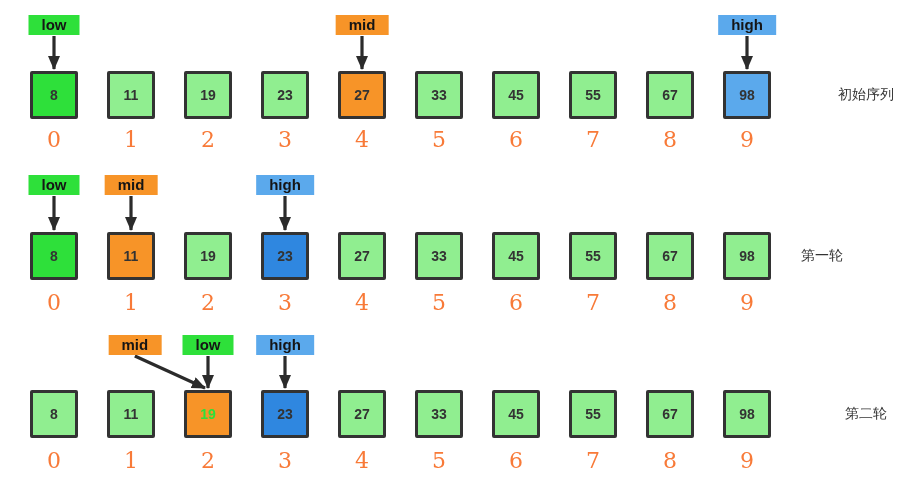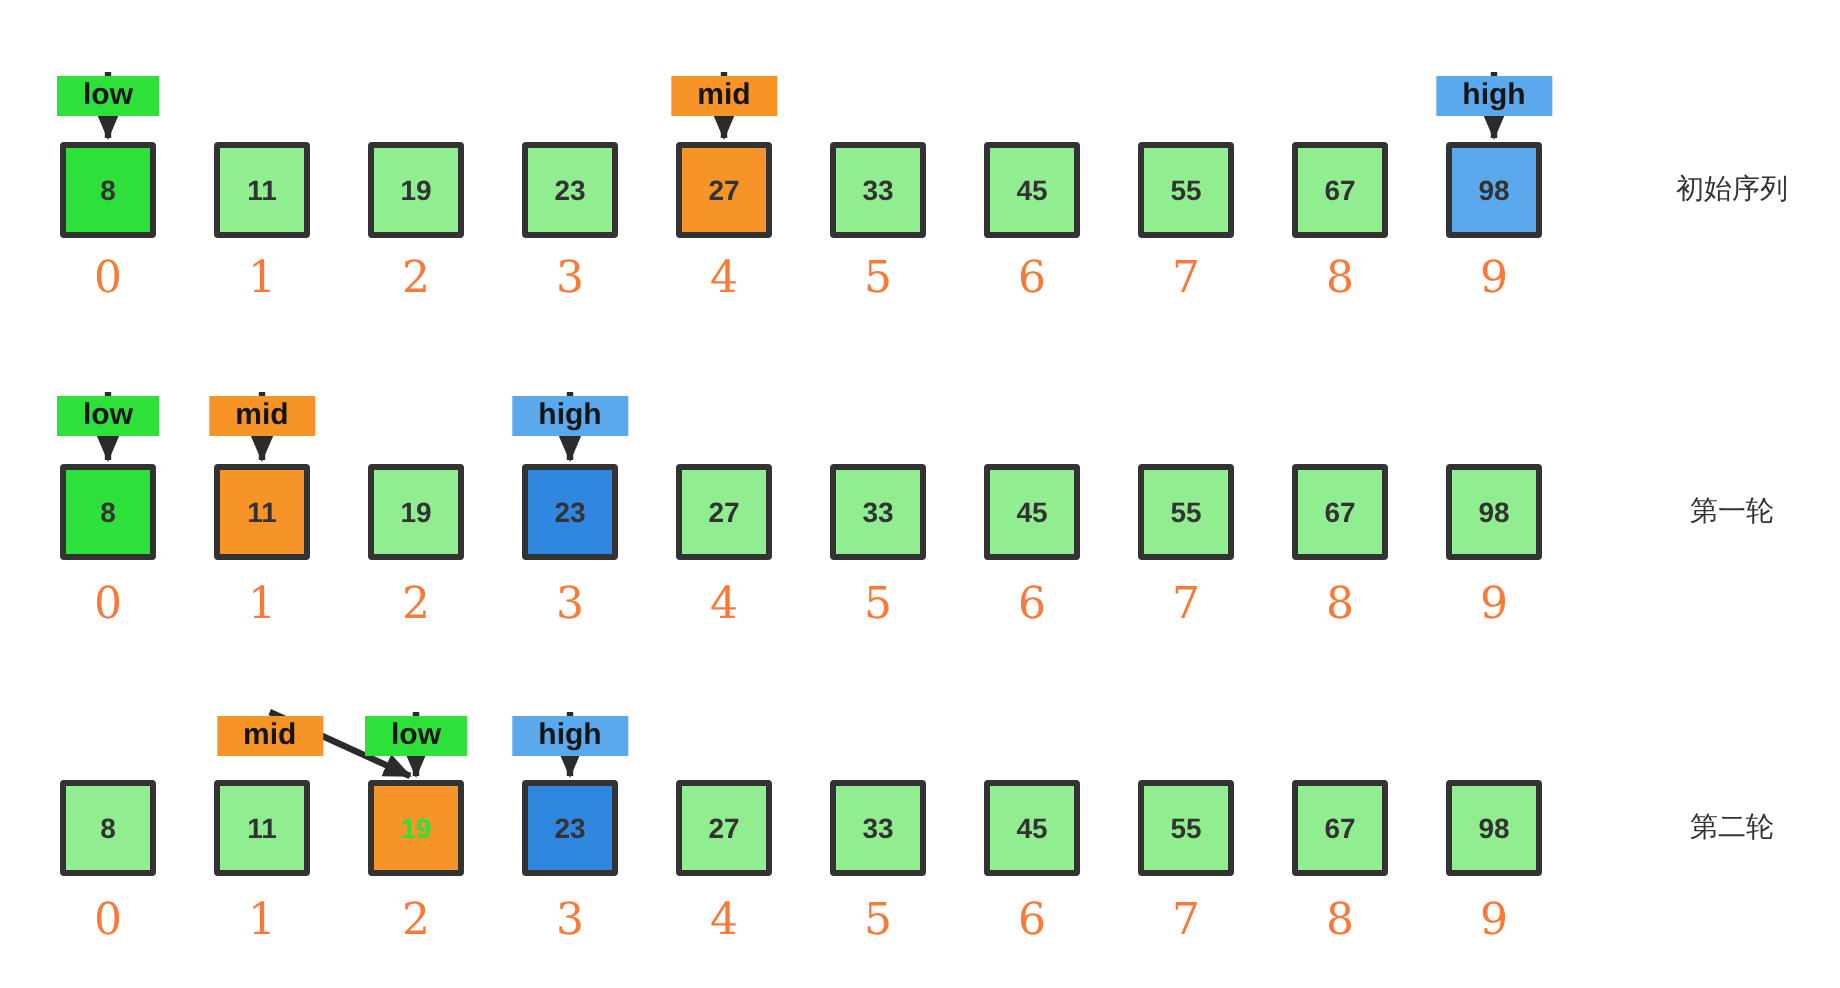--- a/index.html
+++ b/index.html
@@ -9,21 +9,20 @@
     position:absolute;width:48px;height:48px;box-sizing:border-box;
     border:3px solid #333333;border-radius:2px;
     display:flex;align-items:center;justify-content:center;
     font-weight:bold;font-size:14px;color:#333333;
   }
   .ptr{
     position:absolute;height:20px;line-height:20px;padding:0 13px;
     transform:translateX(-50%);
     font-weight:bold;font-size:15px;color:#151515;text-align:center;
     white-space:nowrap;
-    margin-top:23px;
   }
   .idx{
     position:absolute;width:48px;text-align:center;
     font-family:"DejaVu Serif",serif;font-size:22px;color:#f87a38;
   }
   .caption{
     position:absolute;transform:translate(-50%,-50%);
     font-size:14px;color:#333333;white-space:nowrap;
   }
   #arrows{position:absolute;left:0;top:0;pointer-events:none;}
@@ -128,21 +127,21 @@
       <span>67</span>
     </div>
     <div class="idx" style="left: 646px; top: 290px;">8</div>
     <div class="cell" style="left: 723px; top: 232px; background: rgb(144, 238, 144);">
       <span>98</span>
     </div>
     <div class="idx" style="left: 723px; top: 290px;">9</div>
     <div class="ptr" style="left: 54px; top: 175px; background: rgb(46, 224, 58);">low</div>
     <div class="ptr" style="left: 131px; top: 175px; background: rgb(247, 148, 40);">mid</div>
     <div class="ptr" style="left: 285px; top: 175px; background: rgb(91, 169, 236);">high</div>
-    <div class="caption" style="left: 866px; top: 256px;">第一轮</div>
+    <div class="caption" style="left: 822px; top: 256px;">第一轮</div>
     <div class="cell" style="left: 30px; top: 390px; background: rgb(144, 238, 144);">
       <span>8</span>
     </div>
     <div class="idx" style="left: 30px; top: 448px;">0</div>
     <div class="cell" style="left: 107px; top: 390px; background: rgb(144, 238, 144);">
       <span>11</span>
     </div>
     <div class="idx" style="left: 107px; top: 448px;">1</div>
     <div class="cell" style="left: 184px; top: 390px; background: rgb(247, 148, 40);">
       <span style="color: rgb(46, 224, 58);">19</span>

